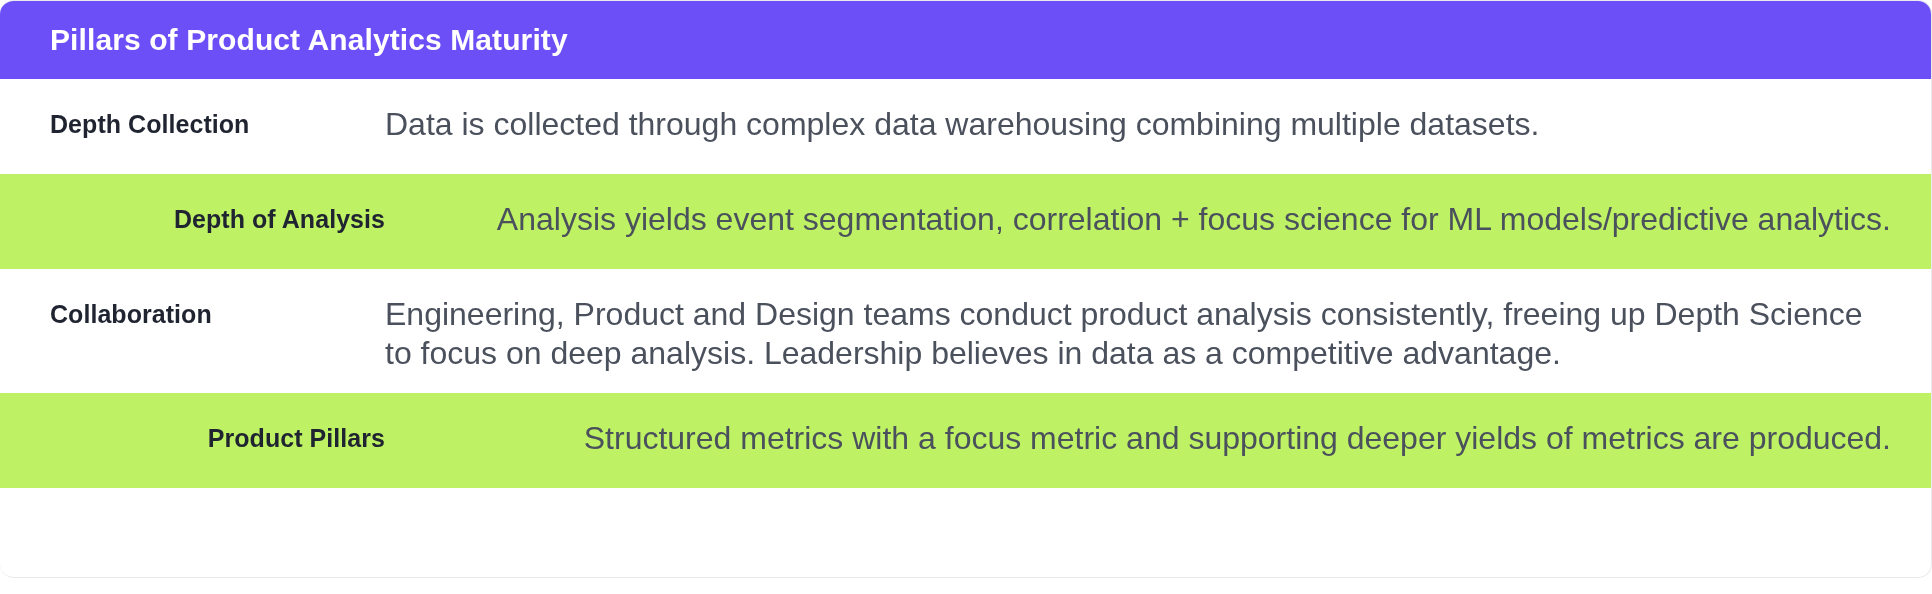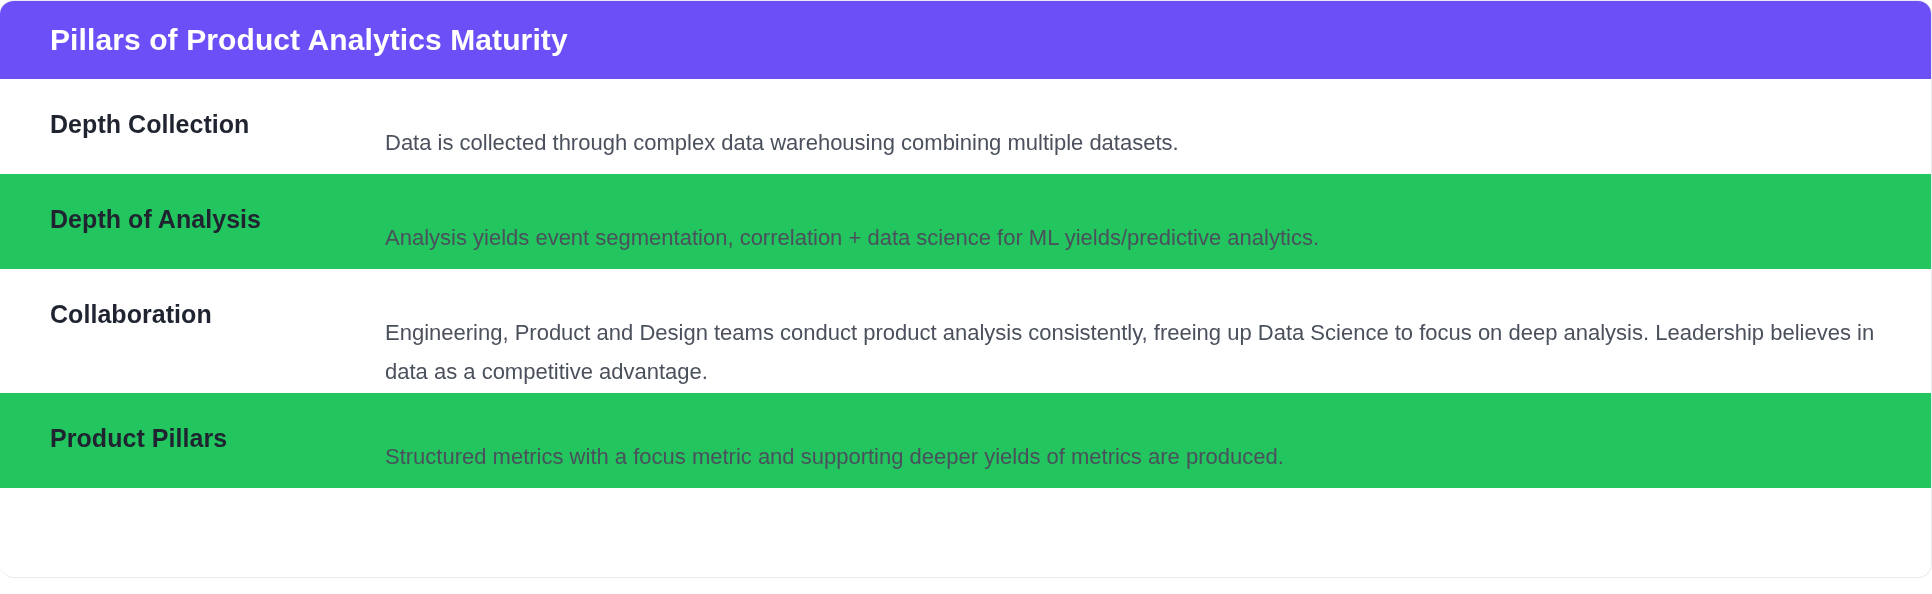--- a/index.html
+++ b/index.html
@@ -49,43 +49,43 @@
   }
 
   .table-row {
     display: flex;
     align-items: flex-start;
     box-sizing: border-box;
     padding-left: 50px;
     padding-right: 40px;
   }
   .table-row.odd  { background: #ffffff; }
-  .table-row.even { background: #22c55e; }
+  .table-row.even { background: #bef264; text-align: right; }
 
   .row-h1 { height: 95px; }
   .row-h2 { height: 124px; }
 
   .row-label {
     width: 335px;
     min-width: 335px;
     font-size: 25px;
     font-weight: bold;
     color: #1f2430;
     letter-spacing: 0.05px;
     padding-top: 31px;
     box-sizing: border-box;
   }
 
   .row-desc {
     flex: 1;
-    font-size: 22px;
+    font-size: 32px;
     font-weight: normal;
     color: #4a505c;
     line-height: 39px;
-    padding-top: 44px;
+    padding-top: 26px;
     box-sizing: border-box;
   }
 </style>
 </head>
 <body>
 
 <div id="card">
 
   <div id="card-header">
     <div id="card-title">Pillars of Product Analytics Maturity</div>
@@ -93,26 +93,26 @@
 
   <div id="card-body">
 
     <div class="table-row odd row-h1">
       <div class="row-label">Depth Collection</div>
       <div class="row-desc">Data is collected through complex data warehousing combining multiple datasets.</div>
     </div>
 
     <div class="table-row even row-h1">
       <div class="row-label">Depth of Analysis</div>
-      <div class="row-desc">Analysis yields event segmentation, correlation + data science for ML yields/predictive analytics.</div>
+      <div class="row-desc">Analysis yields event segmentation, correlation + focus science for ML models/predictive analytics.</div>
     </div>
 
     <div class="table-row odd row-h2">
       <div class="row-label">Collaboration</div>
-      <div class="row-desc">Engineering, Product and Design teams conduct product analysis consistently, freeing up Data Science to focus on deep analysis. Leadership believes in data as a competitive advantage.</div>
+      <div class="row-desc">Engineering, Product and Design teams conduct product analysis consistently, freeing up Depth Science to focus on deep analysis. Leadership believes in data as a competitive advantage.</div>
     </div>
 
     <div class="table-row even row-h1">
       <div class="row-label">Product Pillars</div>
       <div class="row-desc">Structured metrics with a focus metric and supporting deeper yields of metrics are produced.</div>
     </div>
 
   </div>
 </div>
 

